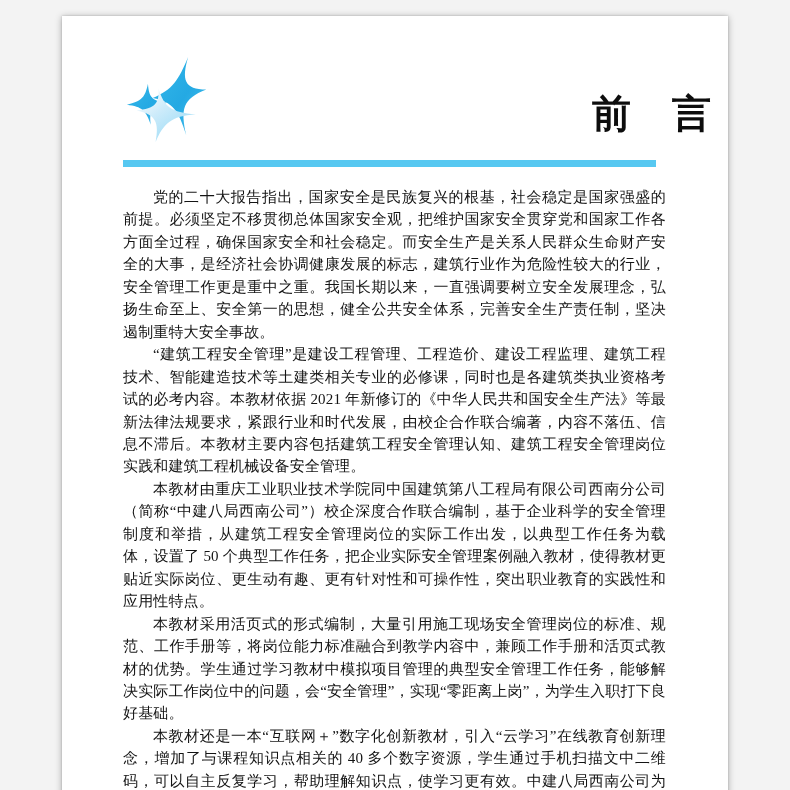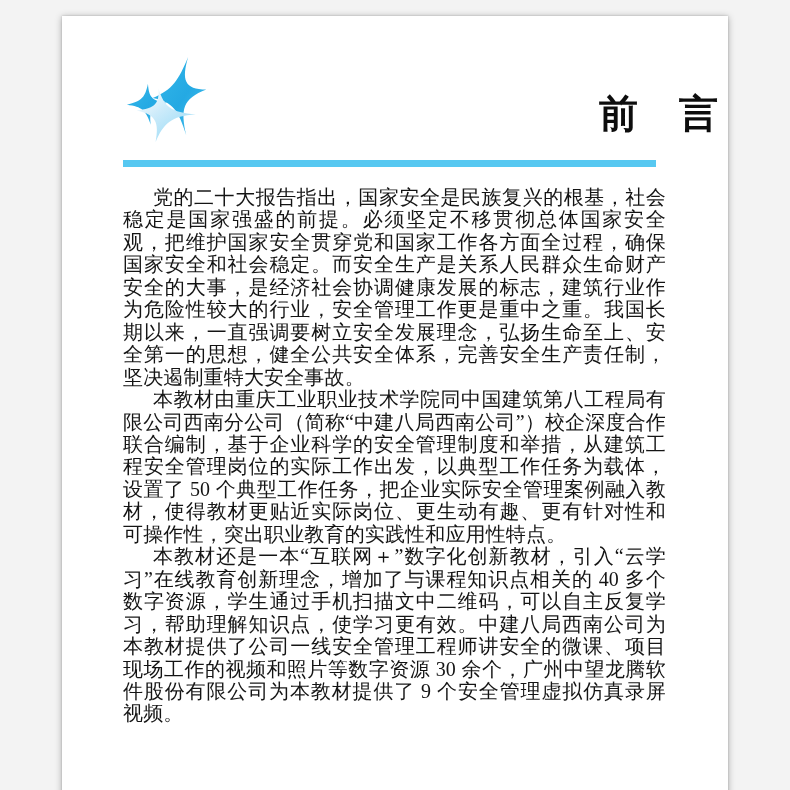--- a/index.html
+++ b/index.html
@@ -36,21 +36,21 @@
     position: absolute;
     left: 59px;
     top: 39px;
     width: 96px;
     height: 88px;
   }
   #brand-logo svg { display: block; width: 100%; height: 100%; }
 
   #preface-title {
     position: absolute;
-    right: 9px;
+    right: 16px;
     top: 78px;
     font-family: "Liberation Serif", "DejaVu Serif", serif;
     font-weight: bold;
     font-size: 39px;
     line-height: 1;
     letter-spacing: 1px;
     color: #0d0d0d;
     white-space: pre;
   }
 
@@ -67,21 +67,21 @@
   #doc-body {
     position: absolute;
     left: 61px;
     top: 170px;
     width: 543px;
   }
 
   .doc-paragraph {
     margin: 0;
     font-family: "Liberation Serif", "DejaVu Serif", serif;
-    font-size: 20px;
+    font-size: 15px;
     line-height: 22.45px;
     color: #141414;
     text-align: justify;
     text-justify: inter-character;
     text-indent: 30px;
     letter-spacing: 0.15px;
     word-break: break-all;
   }
 </style>
 </head>
@@ -114,18 +114,20 @@
       </svg>
     </div>
 
     <div id="preface-title">前　言</div>
 
     <div id="header-rule"></div>
   </div>
 
   <div id="doc-body">
     <p class="doc-paragraph">党的二十大报告指出，国家安全是民族复兴的根基，社会稳定是国家强盛的前提。必须坚定不移贯彻总体国家安全观，把维护国家安全贯穿党和国家工作各方面全过程，确保国家安全和社会稳定。而安全生产是关系人民群众生命财产安全的大事，是经济社会协调健康发展的标志，建筑行业作为危险性较大的行业，安全管理工作更是重中之重。我国长期以来，一直强调要树立安全发展理念，弘扬生命至上、安全第一的思想，健全公共安全体系，完善安全生产责任制，坚决遏制重特大安全事故。</p>
+    <p class="doc-paragraph">“建筑工程安全管理”是建设工程管理、工程造价、建设工程监理、建筑工程技术、智能建造技术等土建类相关专业的必修课，同时也是各建筑类执业资格考试的必考内容。本教材依据 2021 年新修订的《中华人民共和国安全生产法》等最新法律法规要求，紧跟行业和时代发展，由校企合作联合编著，内容不落伍、信息不滞后。本教材主要内容包括建筑工程安全管理认知、建筑工程安全管理岗位实践和建筑工程机械设备安全管理。</p>
     <p class="doc-paragraph">本教材由重庆工业职业技术学院同中国建筑第八工程局有限公司西南分公司（简称“中建八局西南公司”）校企深度合作联合编制，基于企业科学的安全管理制度和举措，从建筑工程安全管理岗位的实际工作出发，以典型工作任务为载体，设置了 50 个典型工作任务，把企业实际安全管理案例融入教材，使得教材更贴近实际岗位、更生动有趣、更有针对性和可操作性，突出职业教育的实践性和应用性特点。</p>
+    <p class="doc-paragraph">本教材采用活页式的形式编制，大量引用施工现场安全管理岗位的标准、规范、工作手册等，将岗位能力标准融合到教学内容中，兼顾工作手册和活页式教材的优势。学生通过学习教材中模拟项目管理的典型安全管理工作任务，能够解决实际工作岗位中的问题，会“安全管理”，实现“零距离上岗”，为学生入职打下良好基础。</p>
     <p class="doc-paragraph">本教材还是一本“互联网＋”数字化创新教材，引入“云学习”在线教育创新理念，增加了与课程知识点相关的 40 多个数字资源，学生通过手机扫描文中二维码，可以自主反复学习，帮助理解知识点，使学习更有效。中建八局西南公司为本教材提供了公司一线安全管理工程师讲安全的微课、项目现场工作的视频和照片等数字资源 30 余个，广州中望龙腾软件股份有限公司为本教材提供了 9 个安全管理虚拟仿真录屏视频。</p>
 
   </div>
 
 </div>
 
 </body></html>

